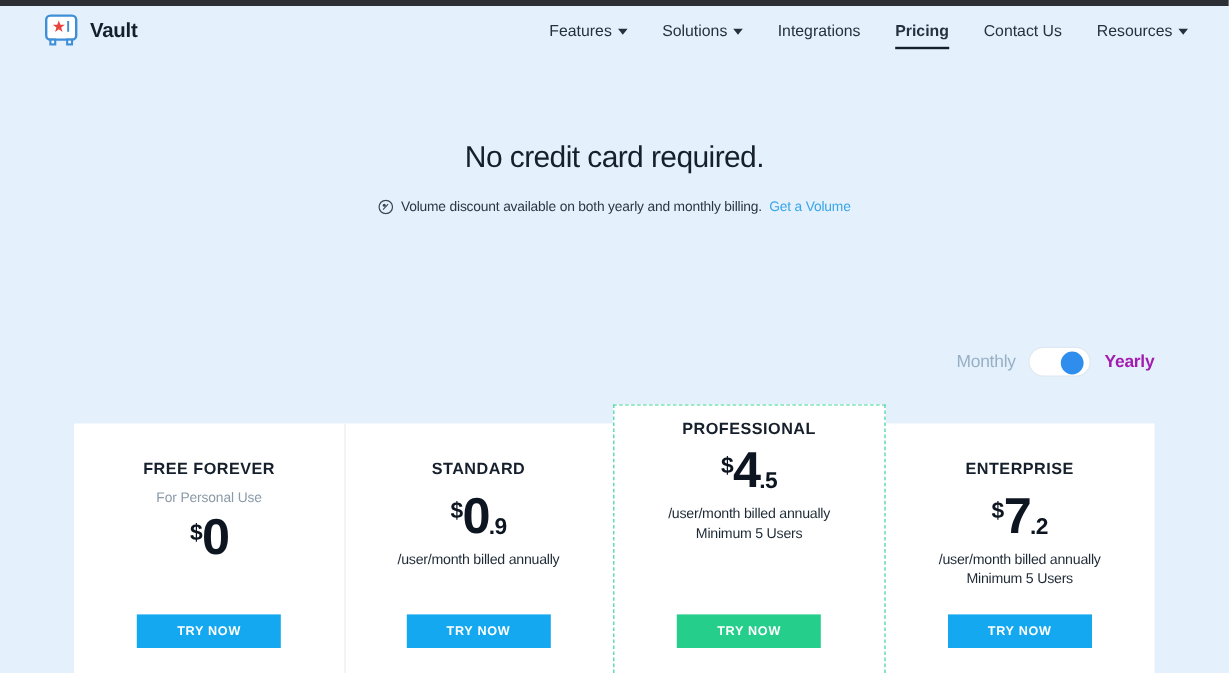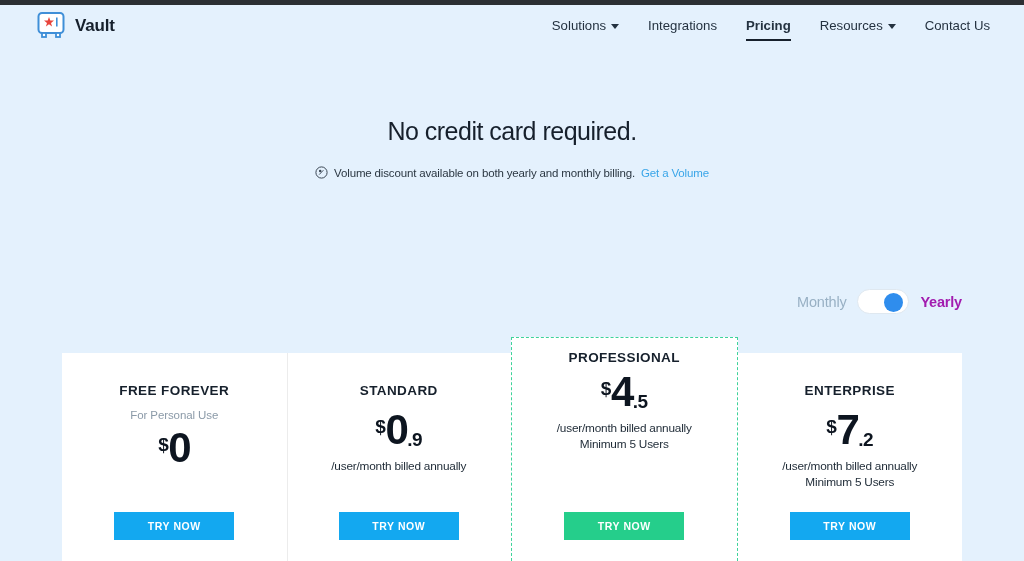--- a/index.html
+++ b/index.html
@@ -291,42 +291,46 @@
         <rect x="20" y="22" width="4" height="4" fill="#ffffff" stroke="#3f8fd8" stroke-width="1.8"></rect>
         <path d="M13 6 L14.3 9.6 L18 9.6 L15 11.9 L16.1 15.6 L13 13.3 L9.9 15.6 L11 11.9 L8 9.6 L11.7 9.6 Z" fill="#e8443b"></path>
         <rect x="20" y="6.5" width="1.6" height="9" fill="#3f8fd8"></rect>
       </svg>
     </span>
     <span class="brand-name">Vault</span>
   </a>
 
   <nav class="nav">
 
+    <a class="nav-item">
+      <span>Features</span>
+      <span class="caret"></span>
+    </a>
 
     <a class="nav-item">
       <span>Solutions</span>
       <span class="caret"></span>
     </a>
 
     <a class="nav-item">
       <span>Integrations</span>
     </a>
 
     <a class="nav-item active">
       <span>Pricing</span>
       <span class="nav-underline"></span>
     </a>
 
     <a class="nav-item">
+      <span>Contact Us</span>
+    </a>
+
+    <a class="nav-item">
       <span>Resources</span>
       <span class="caret"></span>
-    </a>
-
-    <a class="nav-item">
-      <span>Contact Us</span>
     </a>
 
   </nav>
 </header>
 
 <section class="hero">
   <p class="hero-sub">No credit card required.</p>
   <p class="hero-note">
     <span class="discount-icon">
       <svg width="13" height="13" viewBox="0 0 13 13" xmlns="http://www.w3.org/2000/svg">

